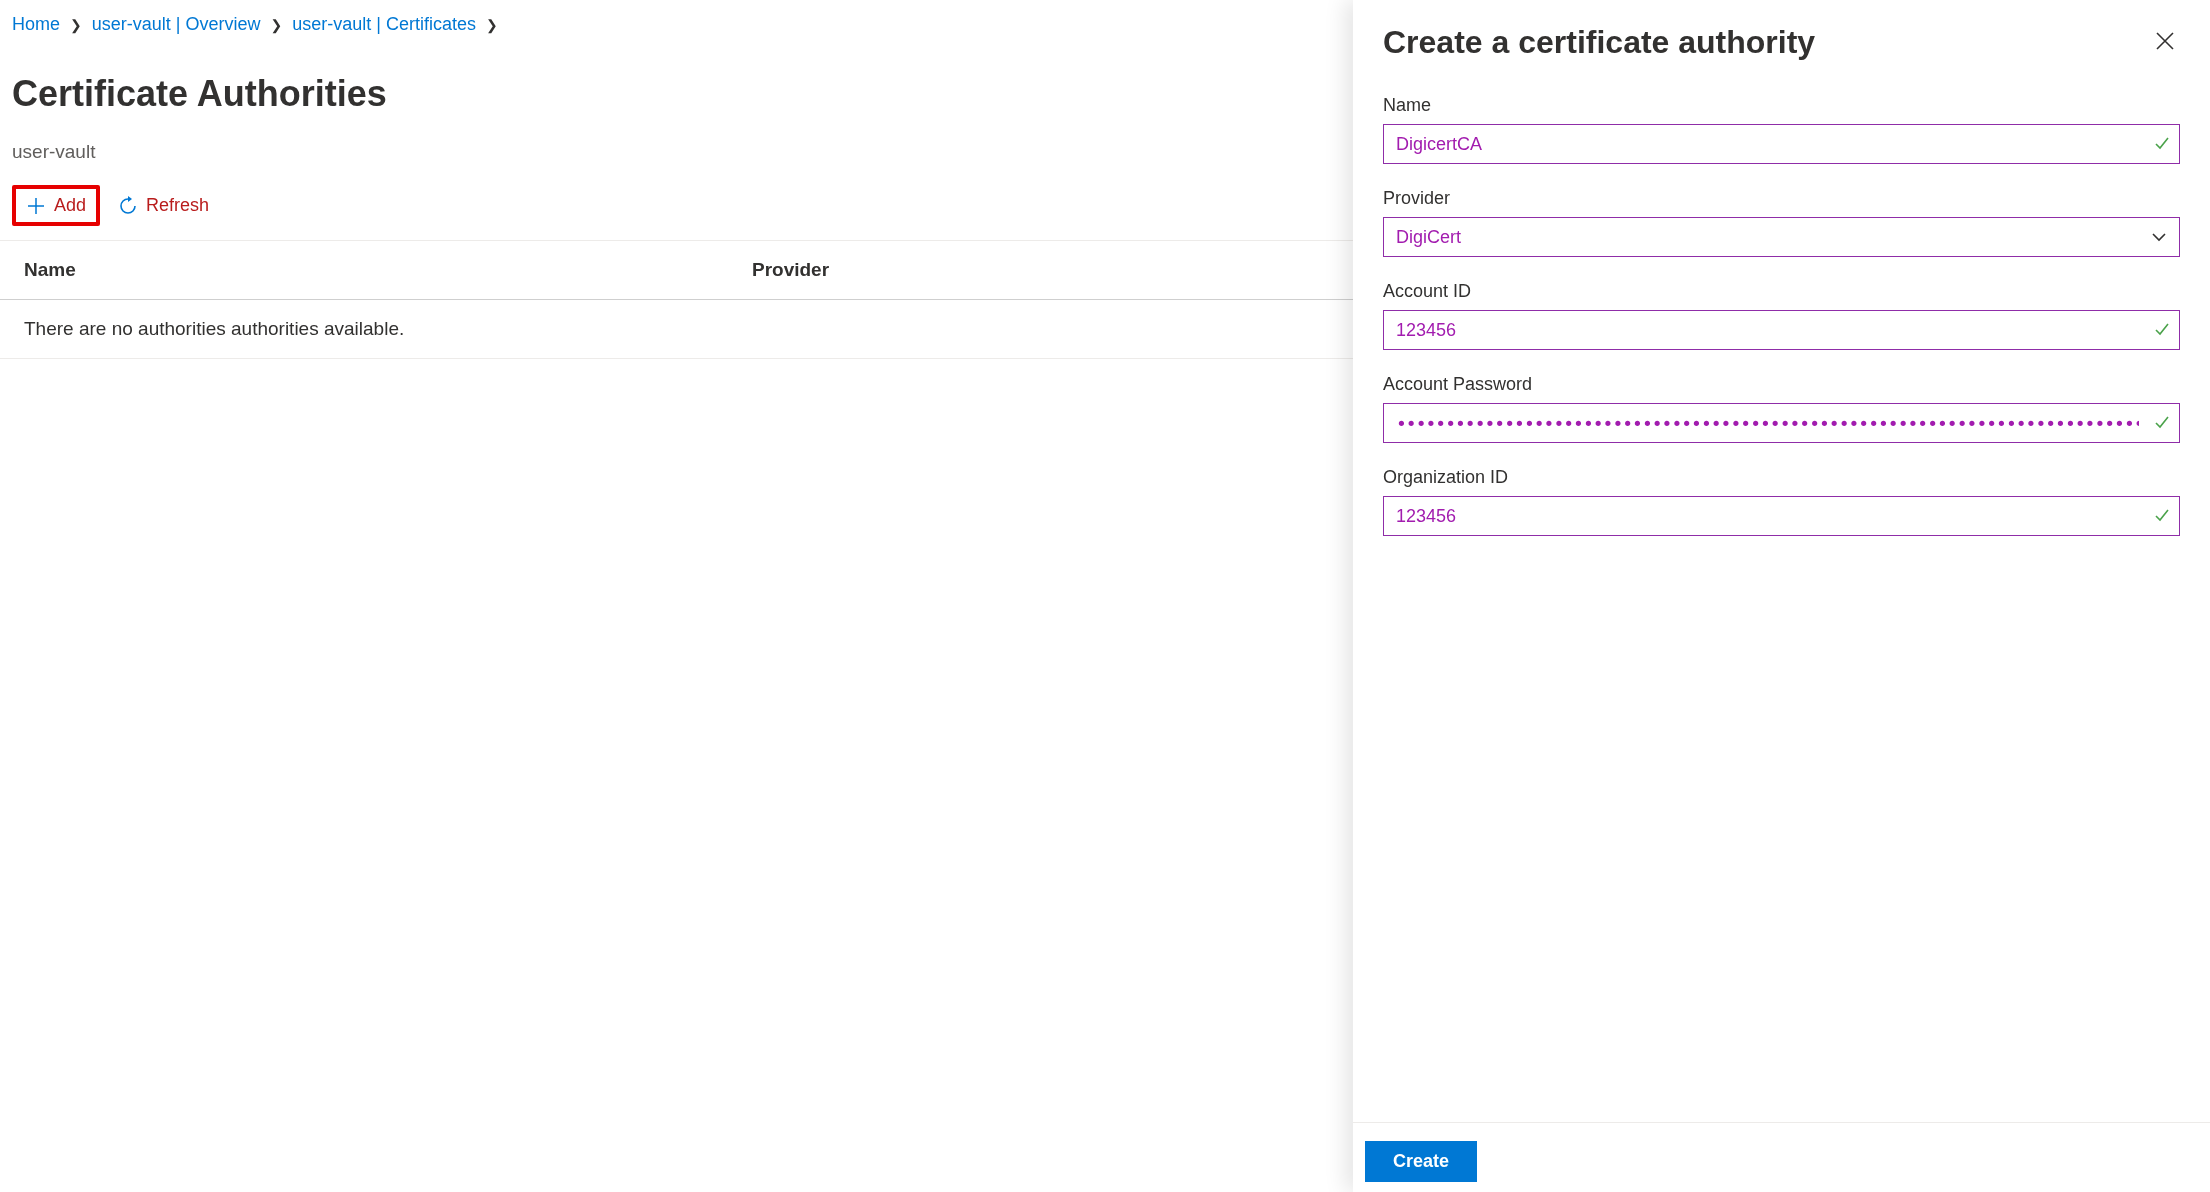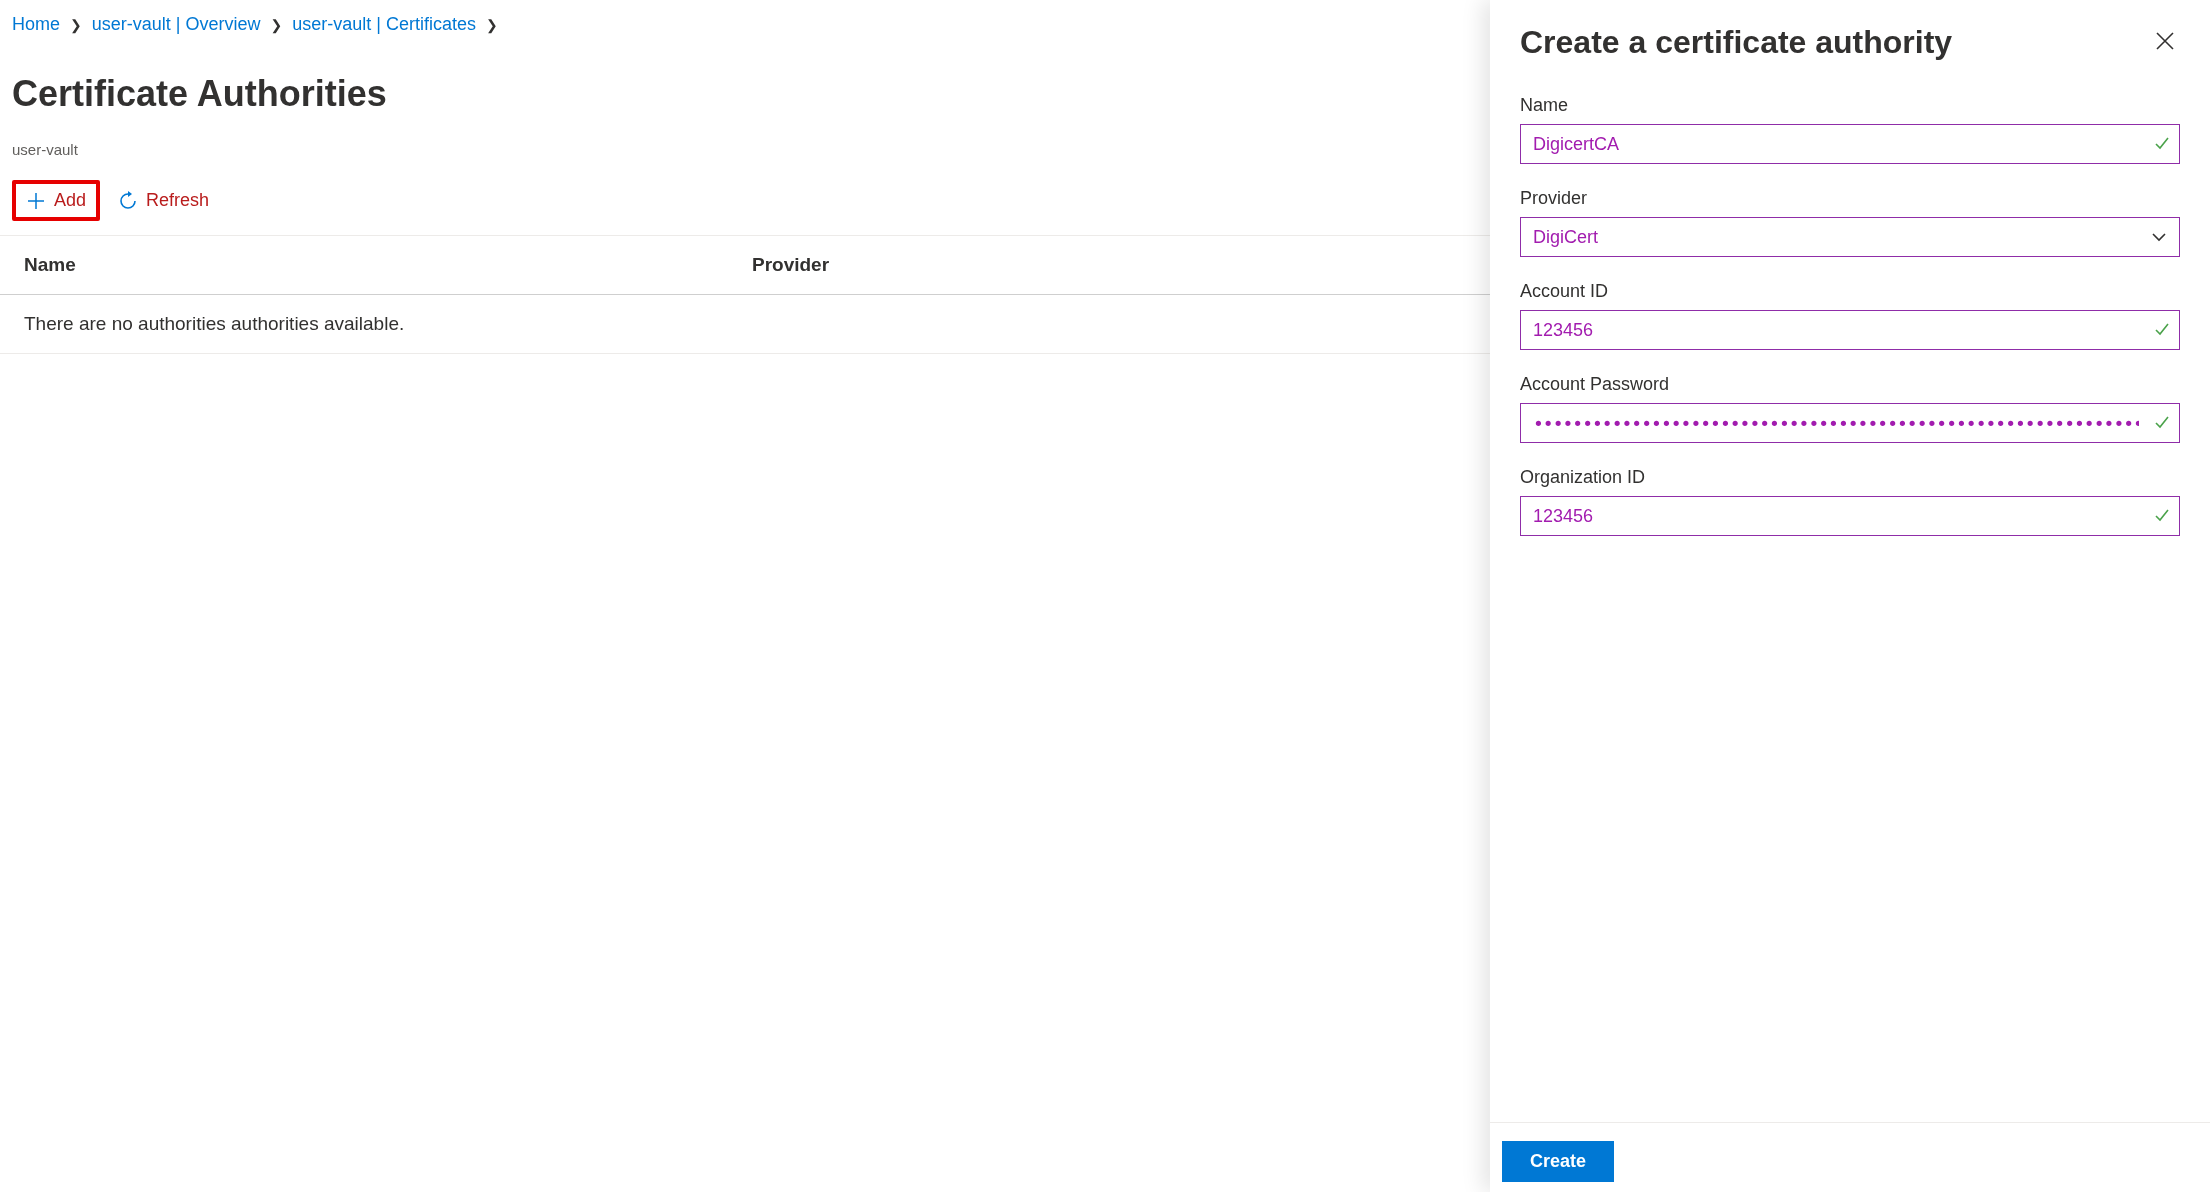--- a/index.html
+++ b/index.html
@@ -6,36 +6,36 @@
   html, body { margin:0; padding:0; font-family: "Segoe UI", Arial, sans-serif; font-size:14px; color:#323130; background:#fff; }
   body { width:2210px; height:1192px; position:relative; overflow:hidden; }
 
   
   .breadcrumb { display:flex; align-items:center; gap:10px; padding:14px 12px 6px 12px; font-size:18px; }
   .breadcrumb a { color:#0078d4; text-decoration:none; }
   .breadcrumb .sep { color:#323130; font-size:14px; }
 
   
   .page-title { font-size:36px; font-weight:700; padding:8px 12px 2px 12px; }
-  .page-subtitle { font-size:15px; color:#605e5c; padding:0 12px 14px 12px; }
+  .page-subtitle { font-size:19px; color:#605e5c; padding:0 12px 14px 12px; }
 
   
   .toolbar { display:flex; align-items:center; gap:8px; padding:8px 12px 14px 12px; border-bottom:1px solid #edebe9; }
   .tool-btn { display:flex; align-items:center; gap:8px; padding:6px 10px; background:transparent; border:none; font-size:18px; color:#b91c1c; cursor:pointer; }
   .add-highlight { border:4px solid #e60000; border-radius:2px; }
   .tool-btn .ico { color:#0078d4; display:inline-flex; }
 
   
   .thead { display:flex; padding:18px 12px; border-bottom:1px solid #cfcfcf; font-size:19px; font-weight:600; color:#323130; }
   .th-name { flex:0 0 740px; padding-left:12px; }
   .th-provider { flex:0 0 300px; }
   .empty-row { padding:18px 24px; font-size:19px; color:#323130; border-bottom:1px solid #edebe9; }
 
   
-  .flyout { position:absolute; top:0; right:0; width:720px; height:100%; background:#fff; box-shadow:-8px 0 20px rgba(0,0,0,.1); display:flex; flex-direction:column; }
+  .flyout { position:absolute; top:0; right:0; width:857px; height:100%; background:#fff; box-shadow:-8px 0 20px rgba(0,0,0,.1); display:flex; flex-direction:column; }
   .flyout-header { display:flex; align-items:center; justify-content:space-between; padding:24px 30px 14px 30px; }
   .flyout-header h2 { margin:0; font-size:32px; font-weight:600; color:#323130; }
   .close-btn { background:transparent; border:none; cursor:pointer; padding:4px; }
   .flyout-body { padding:20px 30px; flex:1; overflow:auto; }
   .field { margin-bottom:24px; }
   .field-label { font-size:18px; color:#323130; margin-bottom:8px; display:block; }
   .input-wrap { position:relative; }
   .text-input, .select-input { width:100%; height:40px; border:1px solid #8f2da8; padding:0 40px 0 12px; font-size:18px; color:#a21caf; background:#fff; }
   .select-input { appearance:none; -webkit-appearance:none; }
   .valid-check { position:absolute; right:10px; top:50%; transform:translateY(-50%); color:#4aa24a; display:inline-flex; pointer-events:none; }

